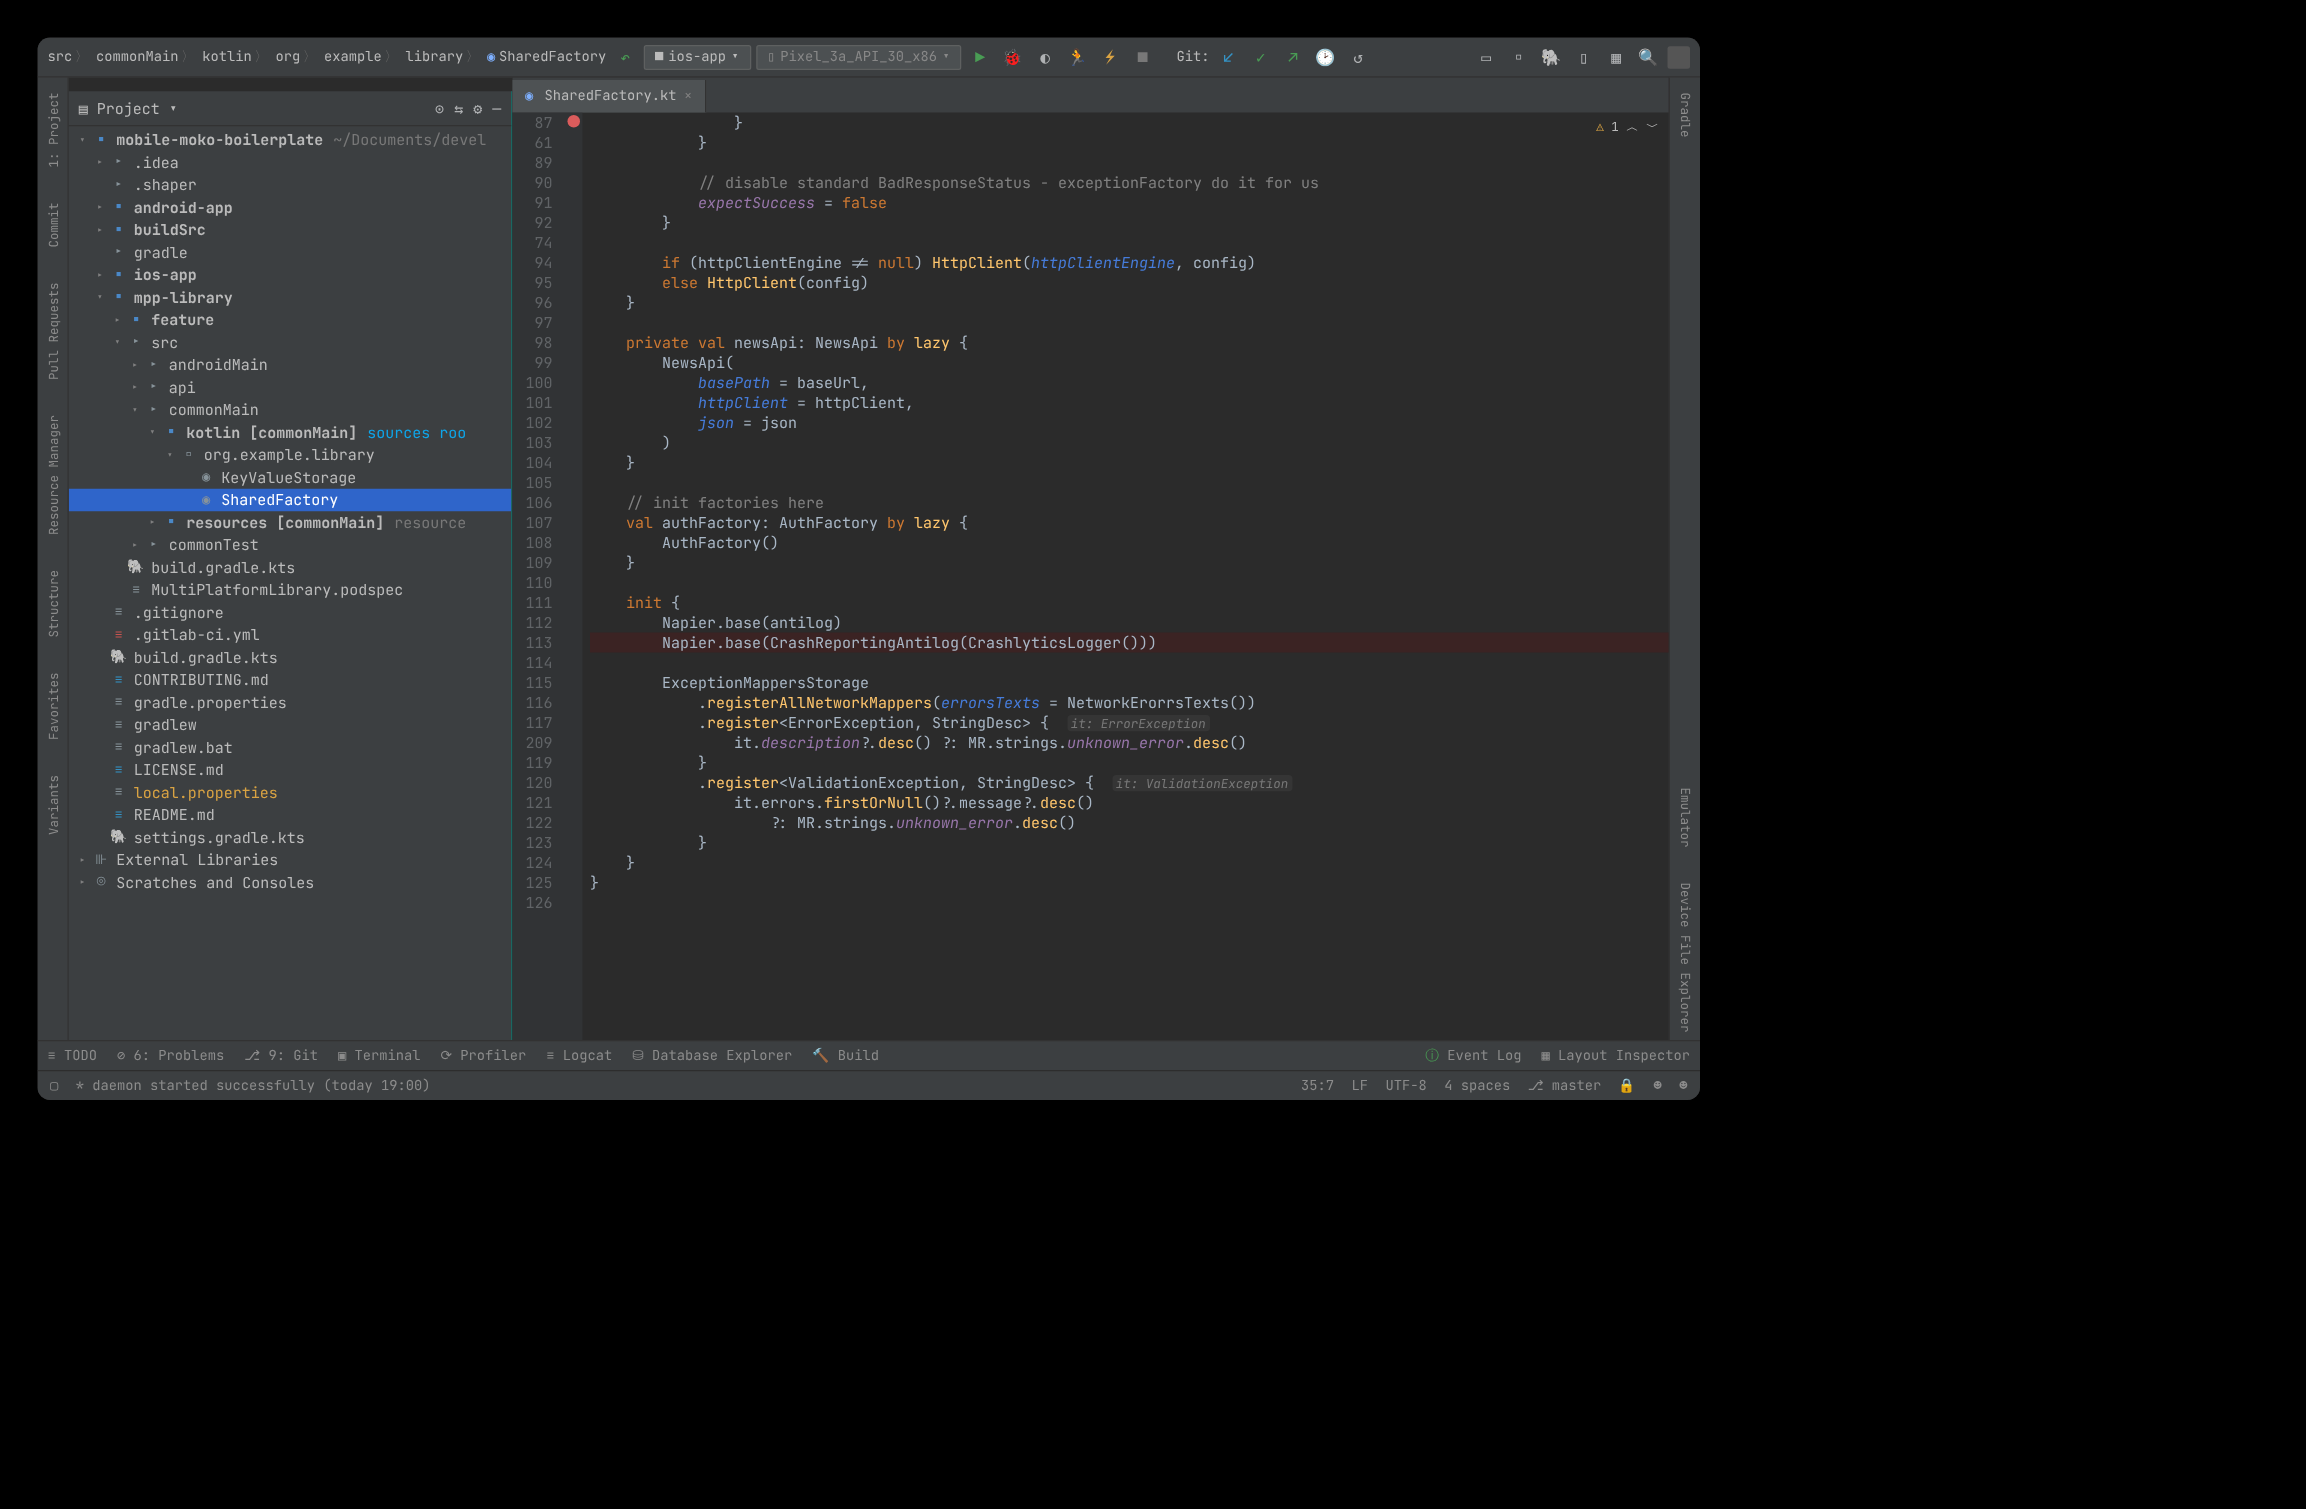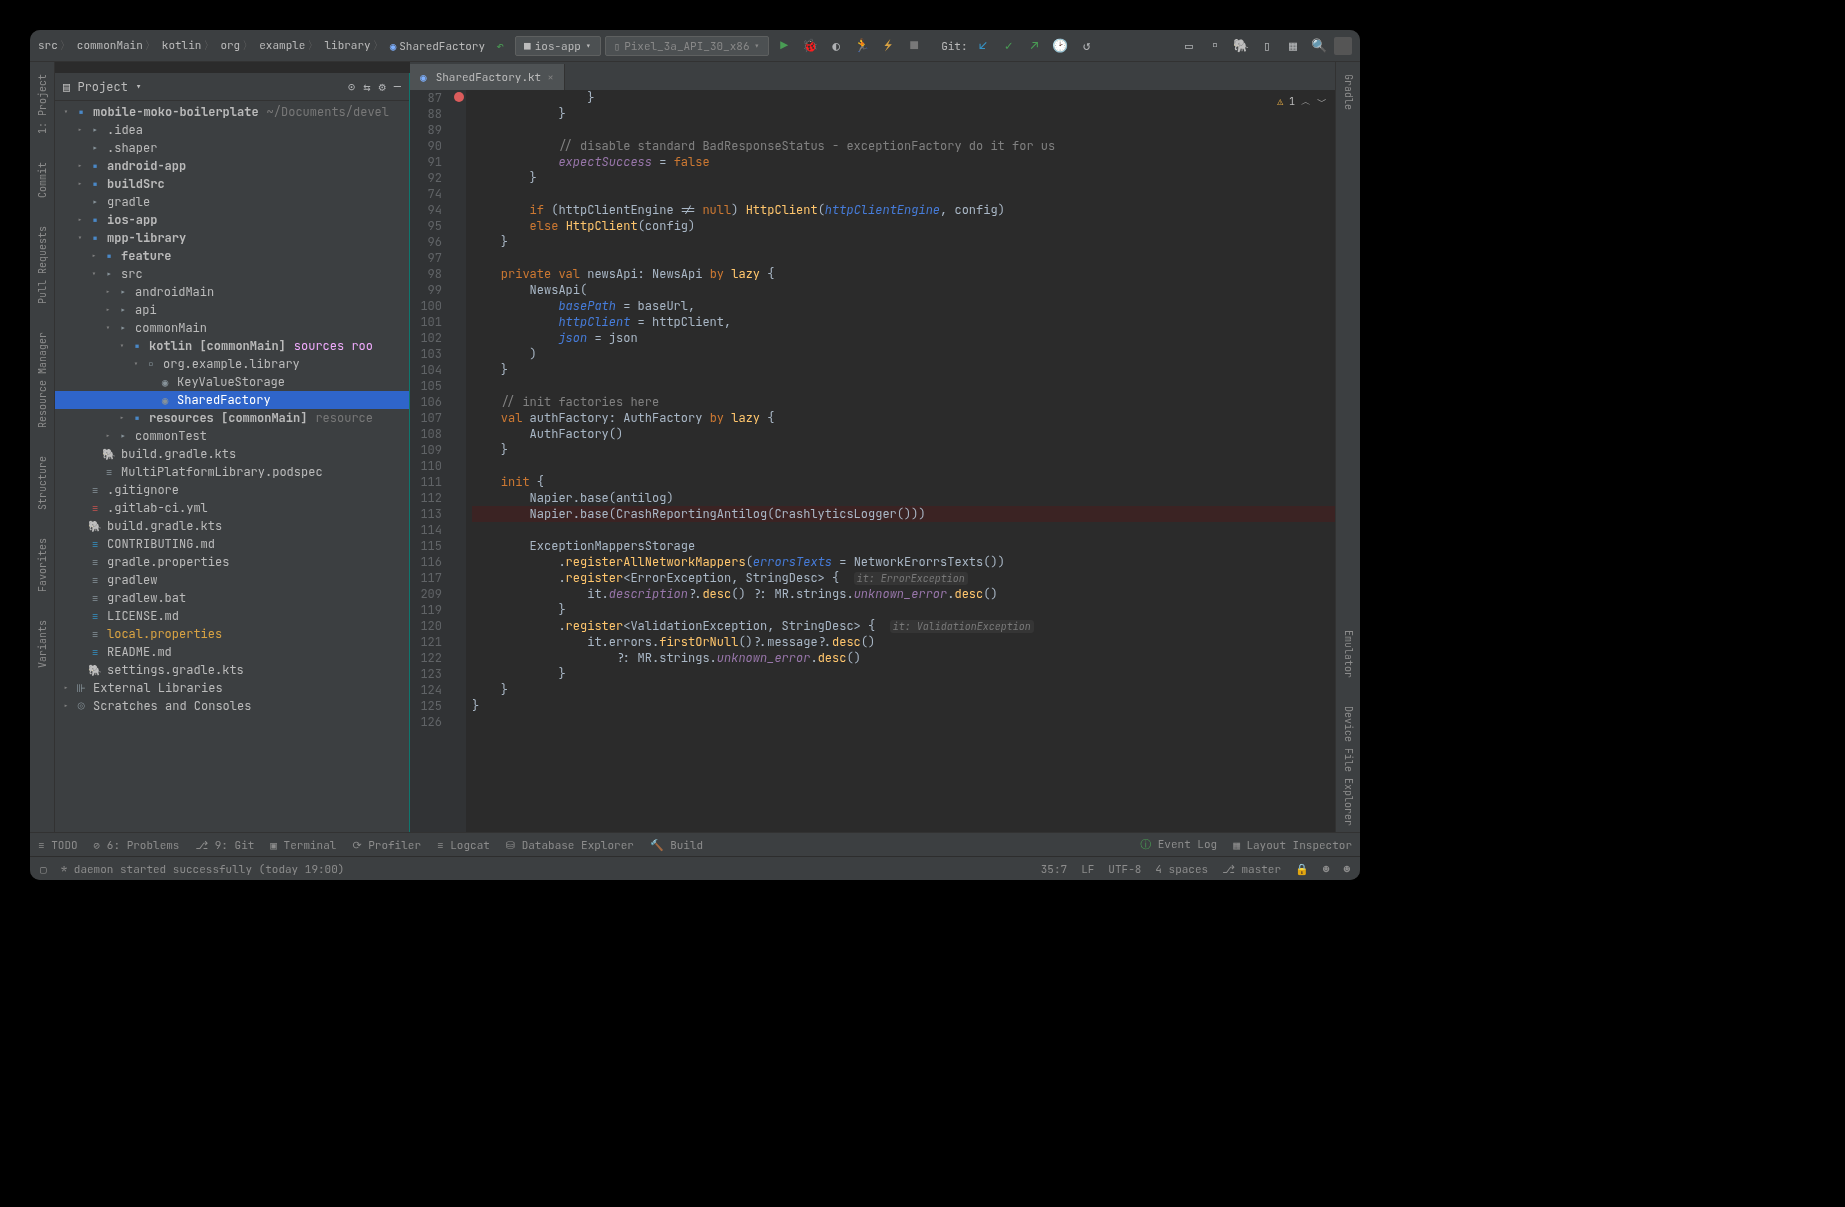--- a/index.html
+++ b/index.html
@@ -178,21 +178,21 @@
   </div>
           <div class="tree-row" style="padding-left:46px">
     <span class="tree-arrow">▾</span>
     <span class="tree-icon folder">▸</span>
     <span class=" ">commonMain</span>
   </div>
           <div class="tree-row" style="padding-left:60px">
     <span class="tree-arrow">▾</span>
     <span class="tree-icon module">▪</span>
     <span class="bold ">kotlin [commonMain]</span>
-            <span style="color:#f0abfc;margin-left:8px">sources roo</span>
+            <span style="color:#0ea5e9;margin-left:8px">sources roo</span>
   </div>
           <div class="tree-row" style="padding-left:74px">
     <span class="tree-arrow">▾</span>
     <span class="tree-icon pkg">▫</span>
     <span class=" ">org.example.library</span>
   </div>
           <div class="tree-row" style="padding-left:88px">
     <span class="tree-arrow"></span>
     <span class="tree-icon file">◉</span>
     <span class=" ">KeyValueStorage</span>
@@ -301,21 +301,21 @@
       </div>
       <div class="code-area">
         <div class="insp">
           <span class="warn">⚠</span>
             <span>1</span>
           <span>︿</span>
           <span>﹀</span>
         </div>
         <div class="gutter" id="gutter">
             <div class="ln">87</div>
-            <div class="ln">88</div>
+            <div class="ln">61</div>
             <div class="ln">89</div>
             <div class="ln">90</div>
             <div class="ln">91</div>
             <div class="ln">92</div>
             <div class="ln">74</div>
             <div class="ln">94</div>
             <div class="ln">95</div>
             <div class="ln">96</div>
             <div class="ln">97</div>
             <div class="ln">98</div>

